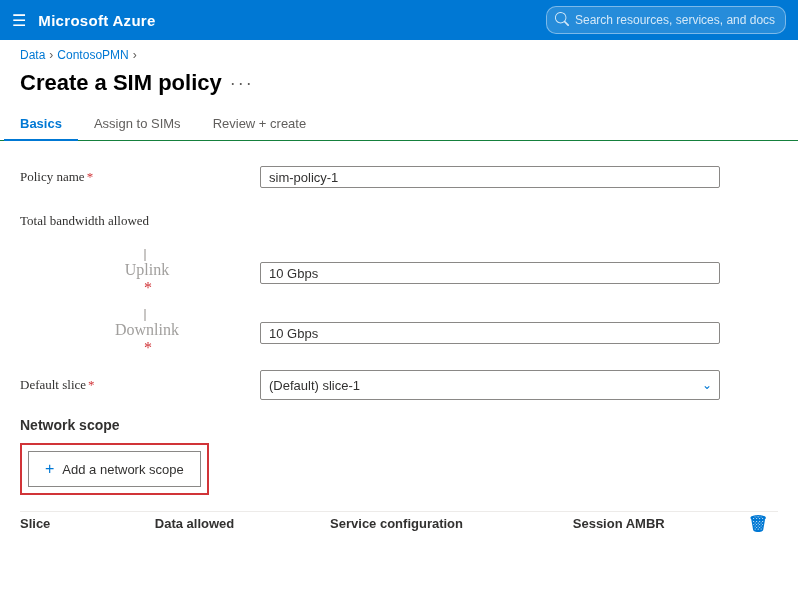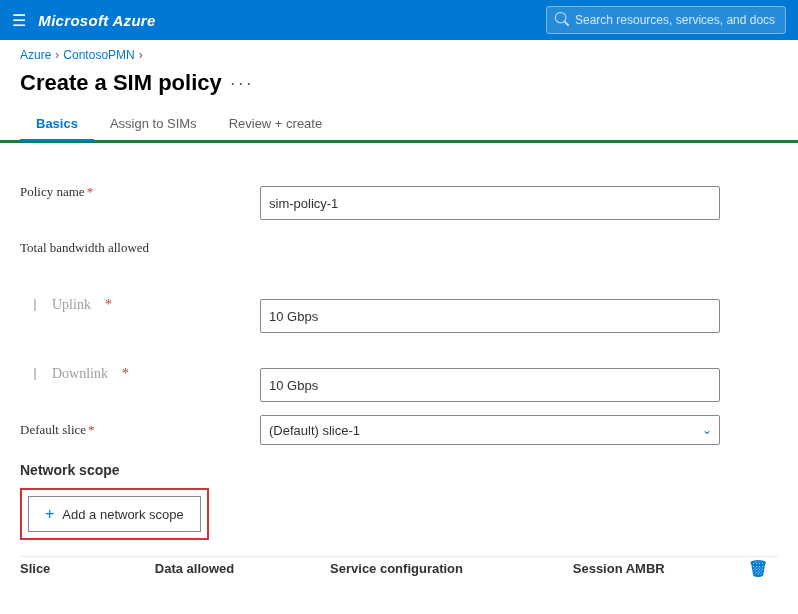--- a/index.html
+++ b/index.html
@@ -17,27 +17,26 @@
     .topbar-menu-icon {
       color: #fff;
       font-size: 16px;
       cursor: pointer;
     }
     .topbar-title {
       color: #fff;
       font-weight: 600;
       font-size: 15px;
       letter-spacing: 0.3px;
-      font-style: italic;
     }
     .topbar-search {
       margin-left: auto;
       background: rgba(255,255,255,0.15);
       border: 1px solid rgba(255,255,255,0.4);
-      border-radius: 4px;
+      border-radius: 10px;
       display: flex;
       align-items: center;
       padding: 0 8px;
       gap: 6px;
       height: 28px;
       min-width: 240px;
     }
     .topbar-search input {
       background: transparent;
       border: none;
@@ -76,22 +75,22 @@
     .page-header-ellipsis {
       color: #605e5c;
       font-size: 18px;
       cursor: pointer;
       letter-spacing: 2px;
     }
 
     
     .tabs {
       display: flex;
-      border-bottom: 3px solid #15803d;
-      padding: 0 20px;
+      border-bottom: 1px solid #15803d;
+      padding: 0 4px;
       gap: 0;
     }
     .tab {
       padding: 8px 16px;
       cursor: pointer;
       font-size: 13px;
       color: #605e5c;
       border-bottom: 2px solid transparent;
       margin-bottom: -1px;
       white-space: nowrap;
@@ -119,44 +118,44 @@
       font-size: 13px;
       color: #323130;
       flex-shrink: 0;
       font-family: Liberation Serif, serif;
     }
     .form-label .required { color: #d13438; margin-left: 2px; }
 
     .form-label-indent {
       padding-left: 14px;
       color: #a19f9d;
-      font-size: 14px;
-      display: flex;
-      align-items: center;
-      gap: 12px;
+      font-size: 16px;
+      display: flex;
+      align-items: center;
+      gap: 0;
+      flex-direction: column;
     }
     .form-label-indent .indent-line {
       display: inline-block;
       width: 2px;
       height: 12px;
       background: #c8c6c4;
       margin-right: 4px;
     }
 
     .form-input {
       flex: 1;
       max-width: 460px;
-      height: 34px;
+      height: 22px;
       border: 1px solid #8a8886;
       border-radius: 2px;
       padding: 0 8px;
       font-size: 13px;
       color: #323130;
       outline: none;
-      margin-top: 23px;
     }
 
     .form-select-wrapper {
       flex: 1;
       max-width: 460px;
       position: relative;
     }
     .form-select {
       width: 100%;
       height: 30px;
@@ -248,21 +247,21 @@
     <span class="search-icon-svg">
       <svg width="14" height="14" viewBox="0 0 16 16" fill="rgba(255,255,255,0.8)">
         <path d="M11.742 10.344a6.5 6.5 0 1 0-1.397 1.398h-.001c.03.04.062.078.098.115l3.85 3.85a1 1 0 0 0 1.415-1.414l-3.85-3.85a1.007 1.007 0 0 0-.115-.099zm-5.242 1.656a5.5 5.5 0 1 1 0-11 5.5 5.5 0 0 1 0 11z"></path>
       </svg>
     </span>
     <input type="text" placeholder="Search resources, services, and docs" style="">
   </div>
 </div>
 
 <div class="breadcrumb">
-  <a>Azure</a>
+  <a>Data</a>
   <span>›</span>
   <a>ContosoPMN</a>
   <span>›</span>
 </div>
 
 <div class="page-header">
   <h1 class="page-title">Create a SIM policy</h1>
   <span class="page-header-ellipsis">···</span>
 </div>
 

